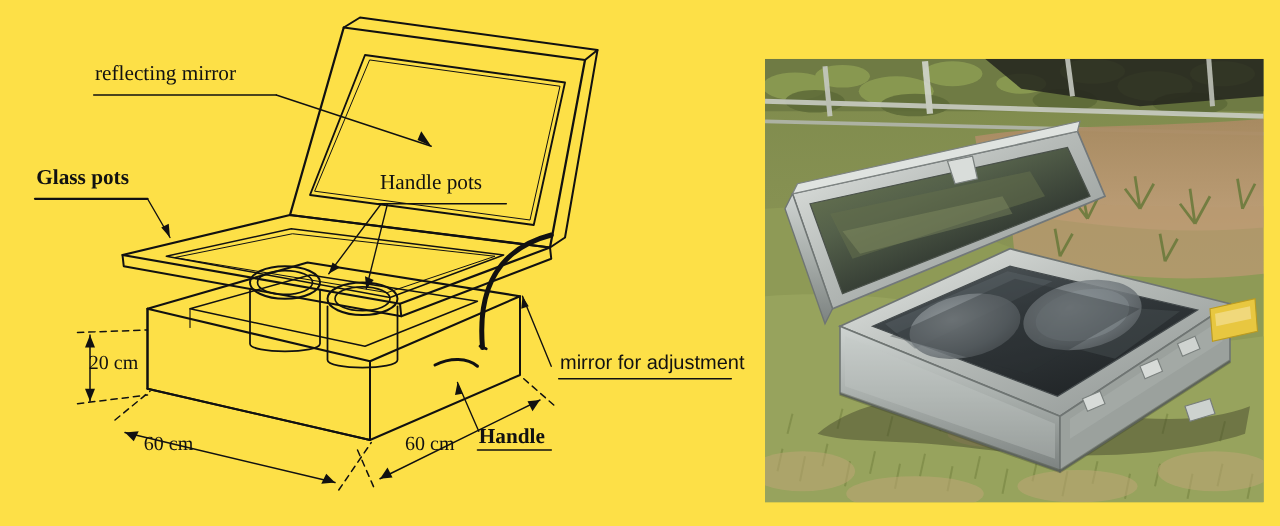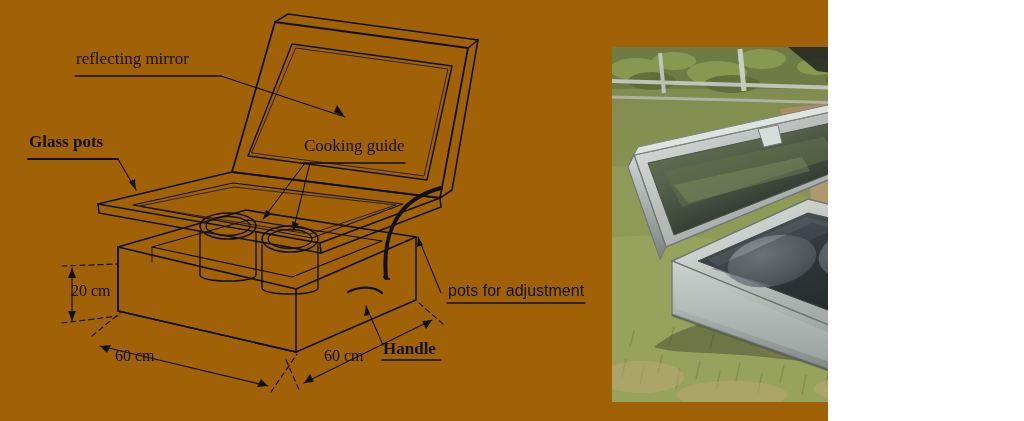--- a/index.html
+++ b/index.html
@@ -2,23 +2,23 @@
 <html><head>
 <meta charset="utf-8">
 <style>
   html, body {
     margin: 0;
     padding: 0;
     background: #ffffff;
   }
   #root {
     position: relative;
-    width: 828px;
+    width: 1024px;
     height: 421px;
-    background: #a16207;
+    background: #fde047;
     overflow: hidden;
     font-family: "Liberation Serif", serif;
   }
 
   
   #diagram-panel {
     position: absolute;
     left: 0; top: 0;
     width: 600px; height: 421px;
   }
@@ -174,23 +174,23 @@
         <path d="M303,163 L405,163" stroke-width="1.3"></path>
         <path d="M447,303 L585,303" stroke-width="1.3"></path>
         <path d="M382,360 L441,360" stroke-width="1.3"></path>
       </g>
     </svg>
 
     <div class="lbl lbl-serif" style="left:76px; top:50px; font-size:17px;">reflecting mirror</div>
 
     <div class="lbl lbl-serif" style="left:29px; top:133px; font-size:17px; font-weight:600;">Glass pots</div>
 
-    <div class="lbl lbl-serif" style="left:304px; top:137px; font-size:17px;">Cooking guide</div>
-
-    <div class="lbl lbl-sans" style="left:448px; top:283px; font-size:16px;">pots for adjustment</div>
+    <div class="lbl lbl-serif" style="left:304px; top:137px; font-size:17px;">Handle pots</div>
+
+    <div class="lbl lbl-sans" style="left:448px; top:283px; font-size:16px;">mirror for adjustment</div>
 
     <div class="lbl lbl-serif" style="left:383px; top:340px; font-size:17px;font-weight:bold;">Handle</div>
 
     <div class="lbl lbl-serif" style="left:30px; top:283px; font-size:16px;margin-left:41px;">20 cm</div>
 
     <div class="lbl lbl-serif" style="left:115px; top:348px; font-size:16px;">60 cm</div>
 
     <div class="lbl lbl-serif" style="left:324px; top:348px; font-size:16px;">60 cm</div>
   </div>
 

